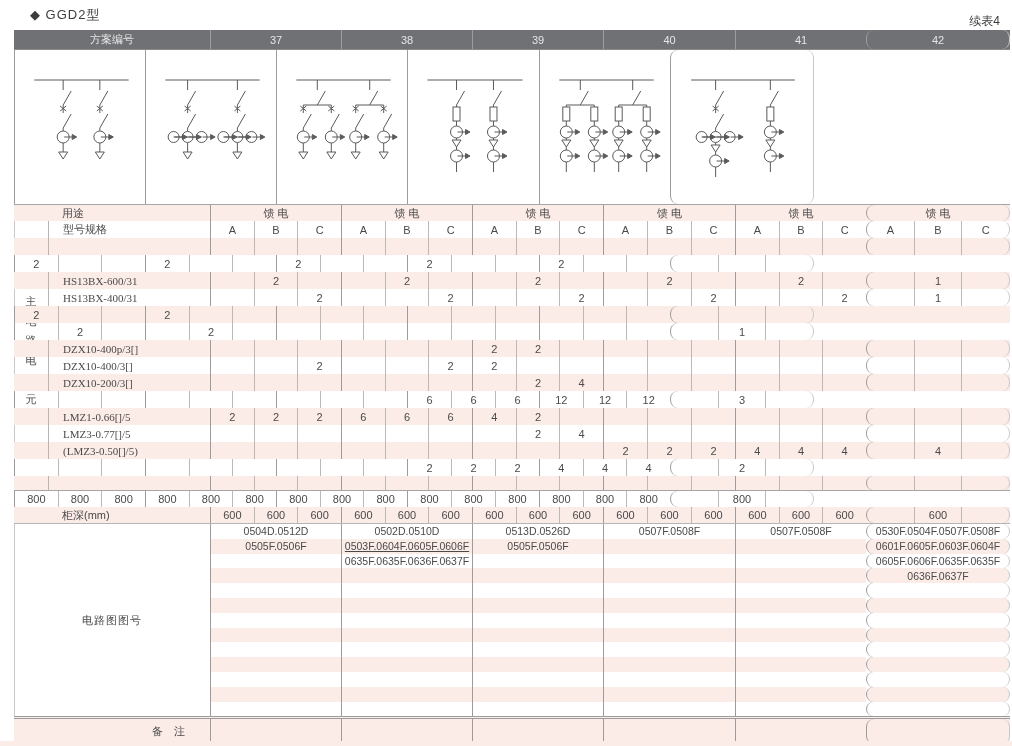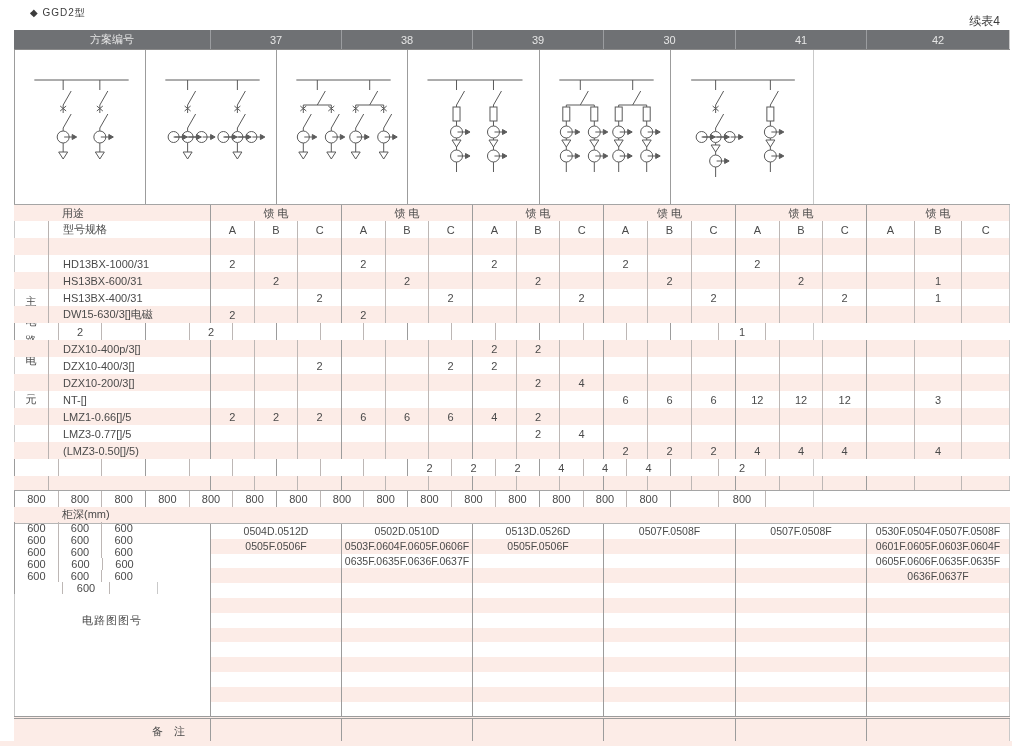--- a/index.html
+++ b/index.html
@@ -1,47 +1,47 @@
 <!DOCTYPE html>
 <html><head>
 <meta charset="utf-8">
 <style>
   html,body{margin:0;padding:0;}
   body{
     width:1012px;height:746px;position:relative;overflow:hidden;
     background:#ffffff;color:#4a4a4a;
     font-family:"Liberation Sans","DejaVu Sans",sans-serif;
   }
-  .title{position:absolute;left:30px;top:6px;font-size:10px;color:#3c3c3c;letter-spacing:1px;}
+  .title{position:absolute;left:30px;top:6px;font-size:13px;color:#3c3c3c;letter-spacing:1px;}
   .continued{position:absolute;right:12px;top:13px;font-size:12px;color:#3c3c3c;}
   .tbl{position:absolute;left:14px;top:30px;width:996px;}
   .row{display:flex;position:relative;box-sizing:border-box;}
   .pink{background:#fcece7;}
   .lcol{width:196px;flex:none;display:flex;align-items:center;font-size:11px;box-sizing:border-box;}
   .lcol.center{justify-content:center;}
   .lcol.ind{padding-left:48px;}
   .strip{width:34px;flex:none;align-self:stretch;border-right:1px solid #b9b3b1;}
-  .nm{flex:1;padding-left:14px;font-size:11px;white-space:nowrap;overflow:hidden;}
+  .nm{flex:1;padding-left:14px;font-size:11px;white-space:nowrap;overflow:hidden;font-family:Liberation Serif, serif;}
   .grp{flex:none;display:flex;box-sizing:border-box;border-left:1px solid #9c9c9c;align-items:stretch;}
-  .grp:last-child{border-right:1px solid #c9c9c9;}
+  .grp:last-child{border-right:1px solid #c9c9c9;border-radius:8px;}
   .sub{flex:1;display:flex;align-items:center;justify-content:center;font-size:11px;box-sizing:border-box;min-width:0;}
   .sub + .sub{border-left:1px solid #bdb7b5;}
   .one{flex:1;display:flex;align-items:center;justify-content:center;font-size:11px;min-width:0;white-space:nowrap;}
   .hrow{height:20px;background:#6f7174;color:#e6e6e6;border-bottom:1px solid #8a8a8a;}
   .hrow .lcol{justify-content:center;}
   .hrow .grp{border-left:1px solid #9b9da0;}
   .diag-row{height:155px;border-bottom:1px solid #a5a5a5;}
   .diag-row .grp{justify-content:center;align-items:flex-start;}
   .usage-row{height:16px;}
   .spec-row{height:17px;}
   .comp-row{height:17px;}
   .blank-tail{height:14px;}
   .size-row{height:17px;}
   .size-row.w{border-top:1px solid #a5a5a5;}
-  .size-row.d{border-bottom:1px solid #b5b5b5;flex-direction:column;}
+  .size-row.d{border-bottom:1px solid #b5b5b5;}
   .circ-row{height:14.8px;}
   .circ-row .one{font-size:10.5px;}
   .remark-row{height:35px;border-top:3px double #9c9c9c;border-bottom:7px solid #0c4a6e;}
   .remark-row .lcol{padding-left:138px;letter-spacing:4px;}
   .tbl-left-edge{position:absolute;left:0;top:20px;bottom:0;width:0;border-left:1px solid #c9c9c9;}
   .side-label{
     position:absolute;left:0;top:264px;width:34px;height:132px;
     display:flex;flex-direction:column;justify-content:space-between;align-items:center;
     font-size:11px;color:#4a4a4a;pointer-events:none;
   }
@@ -75,21 +75,21 @@
       <div class="grp" style="width: 131px;">
         <div class="one">37</div>
       </div>
       <div class="grp" style="width: 131px;">
         <div class="one">38</div>
       </div>
       <div class="grp" style="width: 131px;">
         <div class="one">39</div>
       </div>
       <div class="grp" style="width: 132px;">
-        <div class="one">30</div>
+        <div class="one">40</div>
       </div>
       <div class="grp" style="width: 131px;">
         <div class="one">41</div>
       </div>
       <div class="grp" style="width: 144px;">
         <div class="one">42</div>
       </div>
     </div>
     <div class="row diag-row">
       <div class="grp" style="width: 131px;">
@@ -489,24 +489,20 @@
         <div class="sub"></div>
         <div class="sub"></div>
       </div>
       <div class="grp" style="width: 144px;">
         <div class="sub"></div>
         <div class="sub"></div>
         <div class="sub"></div>
       </div>
     </div>
     <div class="row comp-row">
-      <div class="lcol">
-        <div class="strip"></div>
-        <div class="nm">HD13BX-1000/31</div>
-      </div>
       <div class="grp" style="width: 131px;">
         <div class="sub">2</div>
         <div class="sub"></div>
         <div class="sub"></div>
       </div>
       <div class="grp" style="width: 131px;">
         <div class="sub">2</div>
         <div class="sub"></div>
         <div class="sub"></div>
       </div>
@@ -597,24 +593,20 @@
         <div class="sub"></div>
         <div class="sub">2</div>
       </div>
       <div class="grp" style="width: 144px;">
         <div class="sub"></div>
         <div class="sub">1</div>
         <div class="sub"></div>
       </div>
     </div>
     <div class="row comp-row pink">
-      <div class="lcol">
-        <div class="strip"></div>
-        <div class="nm">DW15-630/3[]电磁</div>
-      </div>
       <div class="grp" style="width: 131px;">
         <div class="sub">2</div>
         <div class="sub"></div>
         <div class="sub"></div>
       </div>
       <div class="grp" style="width: 131px;">
         <div class="sub">2</div>
         <div class="sub"></div>
         <div class="sub"></div>
       </div>
@@ -773,24 +765,20 @@
         <div class="sub"></div>
         <div class="sub"></div>
       </div>
       <div class="grp" style="width: 144px;">
         <div class="sub"></div>
         <div class="sub"></div>
         <div class="sub"></div>
       </div>
     </div>
     <div class="row comp-row">
-      <div class="lcol">
-        <div class="strip"></div>
-        <div class="nm">NT-[]</div>
-      </div>
       <div class="grp" style="width: 131px;">
         <div class="sub"></div>
         <div class="sub"></div>
         <div class="sub"></div>
       </div>
       <div class="grp" style="width: 131px;">
         <div class="sub"></div>
         <div class="sub"></div>
         <div class="sub"></div>
       </div>
@@ -1075,21 +1063,21 @@
       </div>
       <div class="grp" style="width: 144px;">
         <div class="one">0530F.0504F.0507F.0508F</div>
       </div>
     </div>
     <div class="row circ-row">
       <div class="lcol"></div>
       <div class="grp pink" style="width: 131px;">
         <div class="one">0505F.0506F</div>
       </div>
-      <div class="grp pink" style="width: 131px;">
+      <div class="grp pink" style="width: 131px; text-decoration: underline;">
         <div class="one">0503F.0604F.0605F.0606F</div>
       </div>
       <div class="grp pink" style="width: 131px;">
         <div class="one">0505F.0506F</div>
       </div>
       <div class="grp pink" style="width: 132px;">
         <div class="one"></div>
       </div>
       <div class="grp pink" style="width: 131px;">
         <div class="one"></div>

